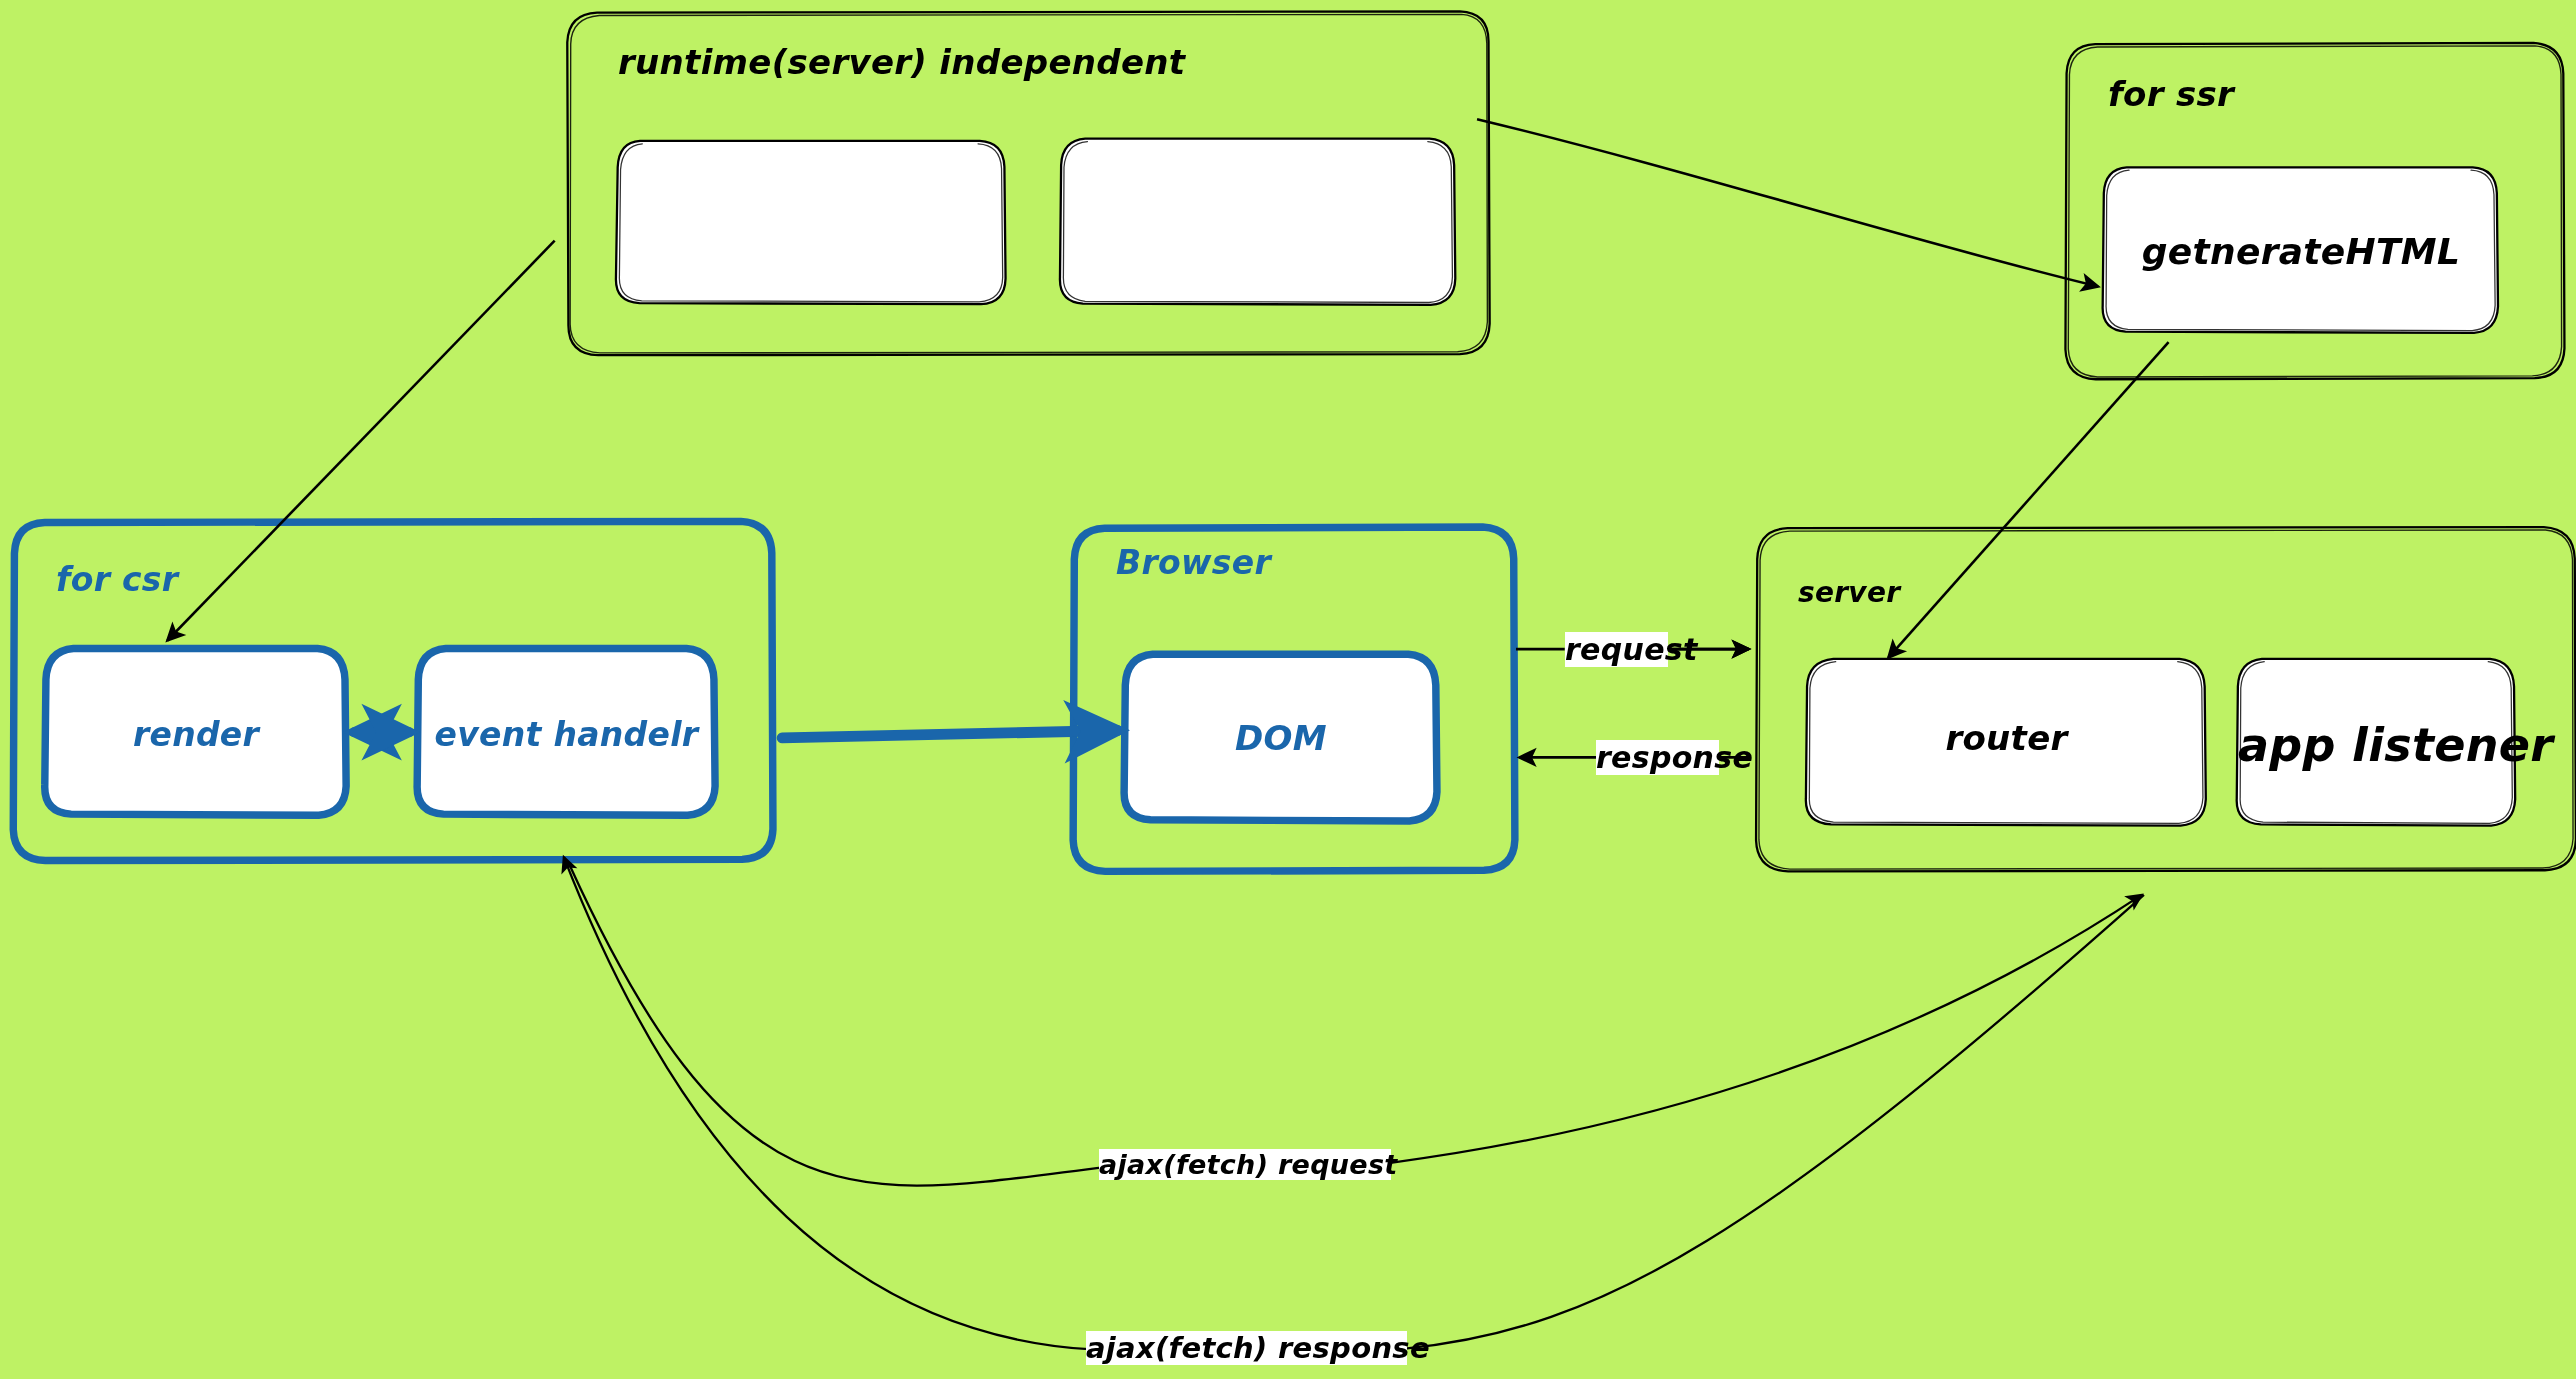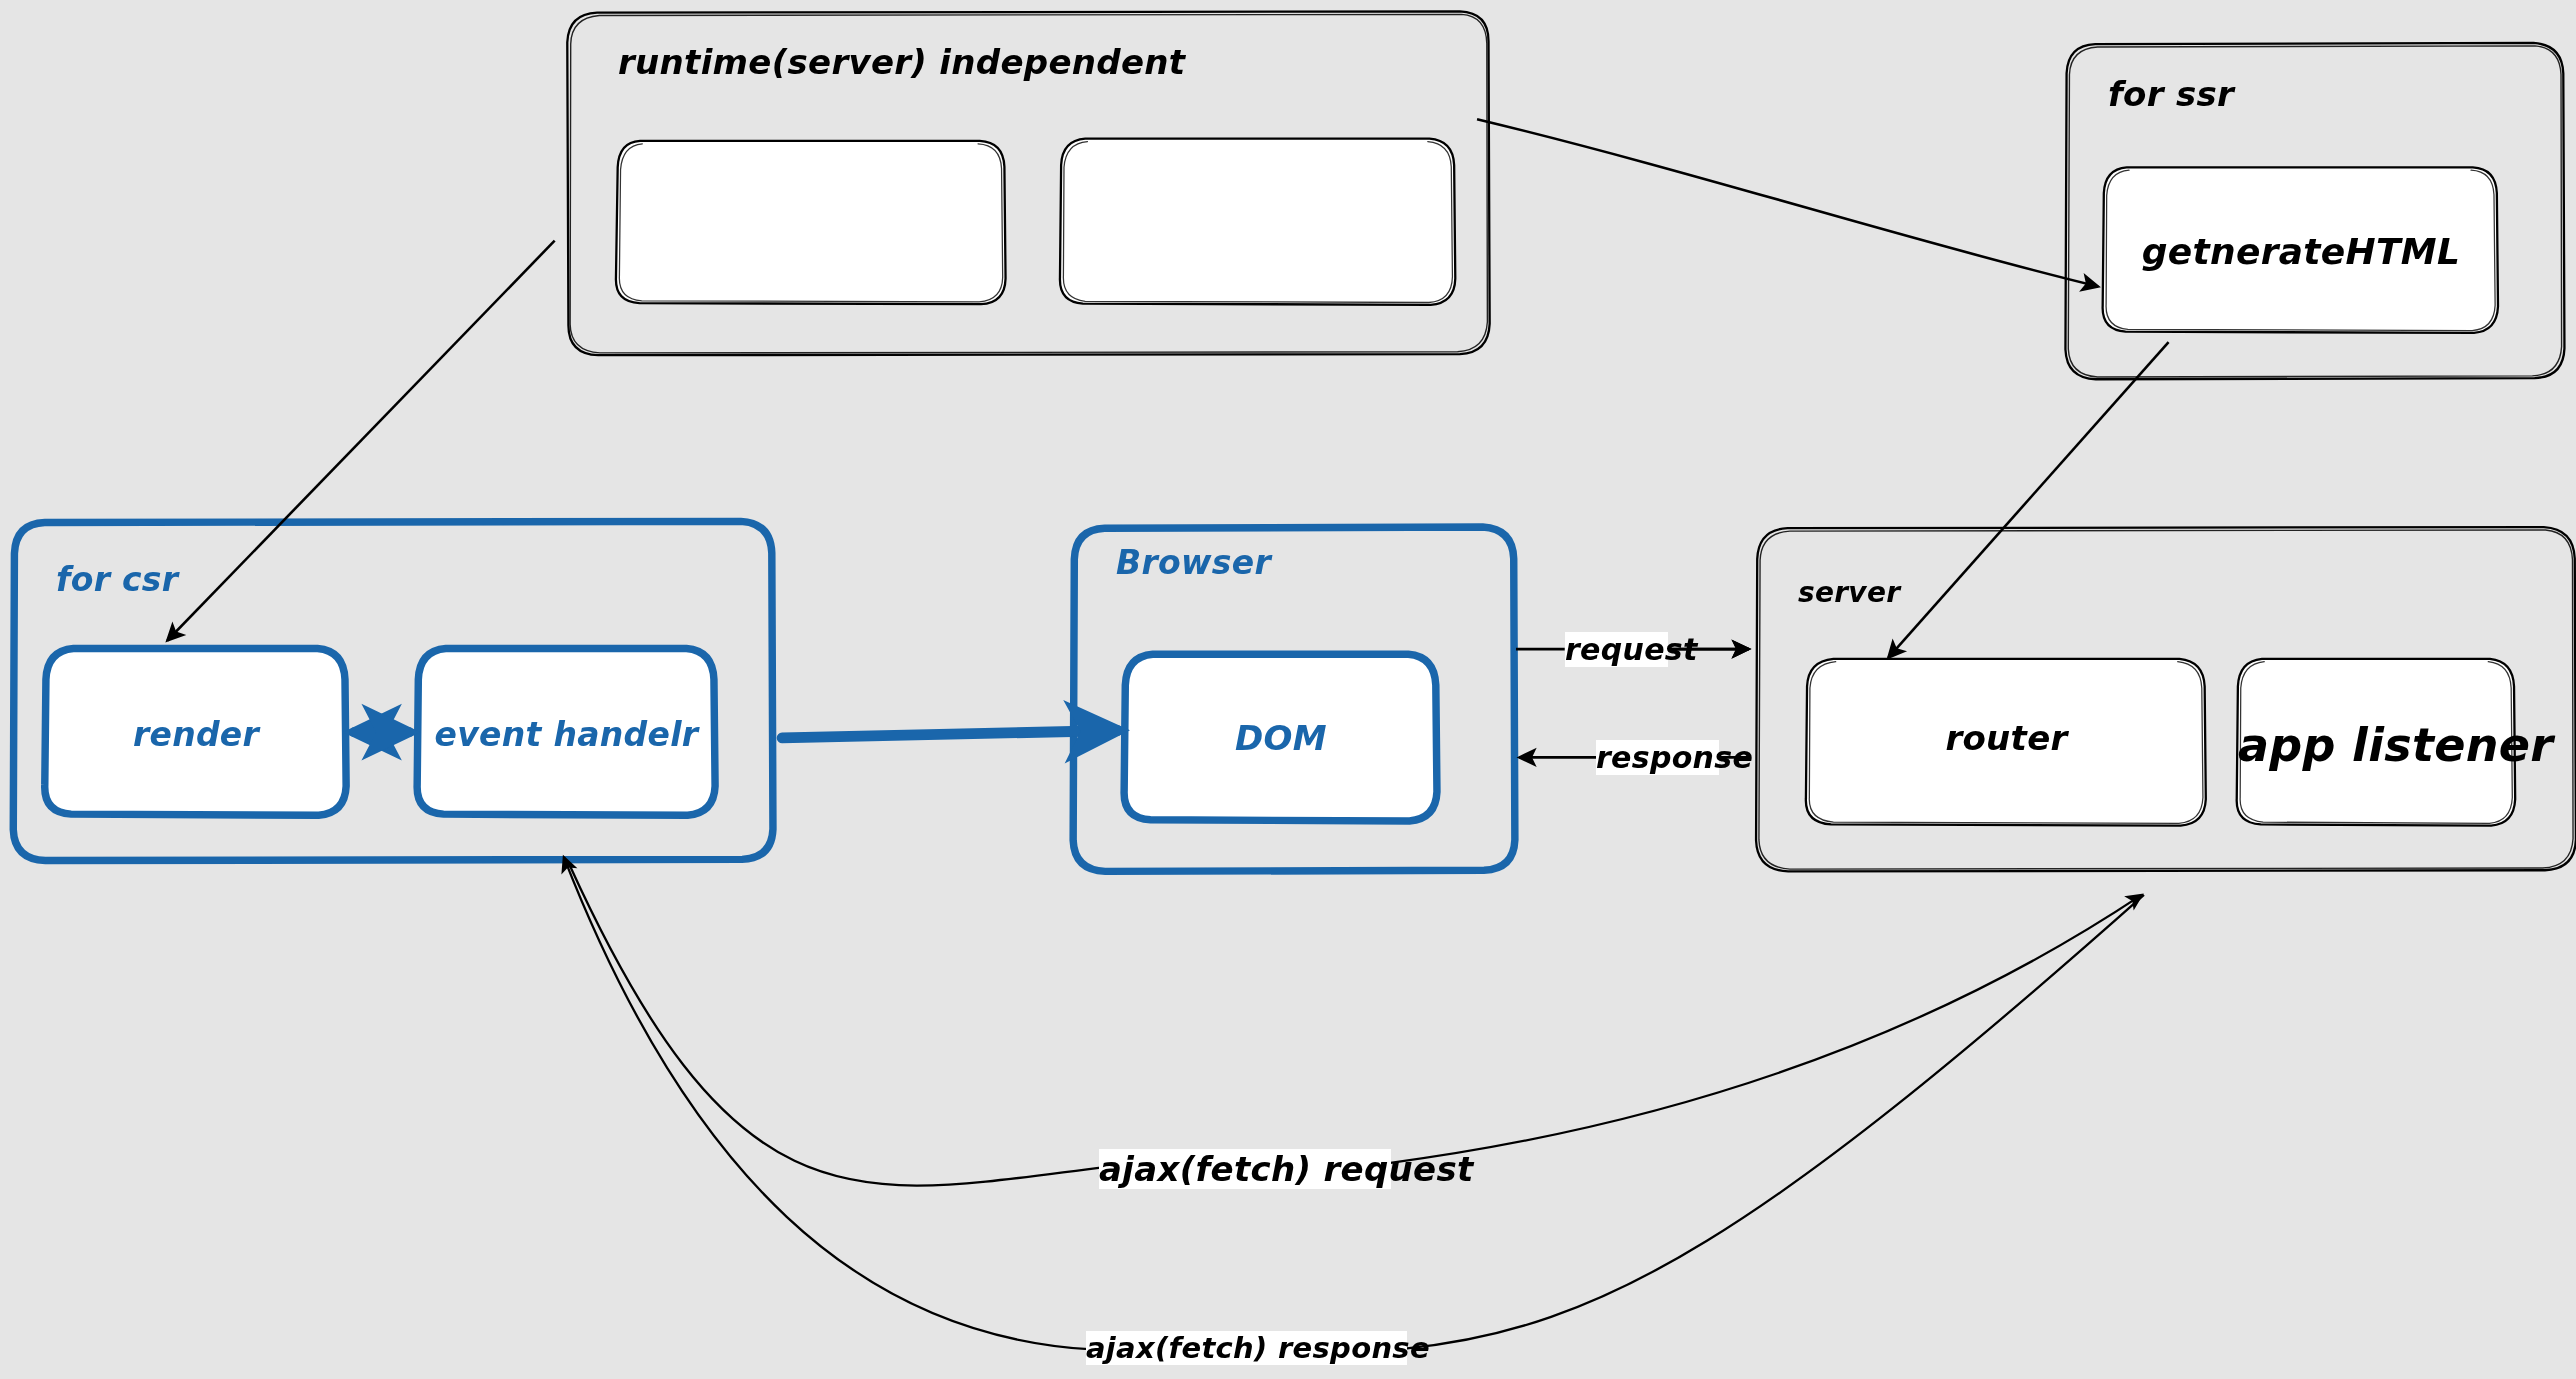--- a/index.html
+++ b/index.html
@@ -8,21 +8,21 @@
     padding: 0;
     background: #ffffff;
   }
   body {
     font-family: "DejaVu Sans", sans-serif;
   }
   #stage {
     position: relative;
     width: 2576px;
     height: 1379px;
-    background: #e5e5e5;
+    background: #bef264;
     overflow: hidden;
   }
   #canvas {
     position: absolute;
     left: 0;
     top: 0;
     width: 2576px;
     height: 1379px;
   }
   .hand {
@@ -171,18 +171,18 @@
   <div class="node-label hand" style="left:1125px; top:718px; width:312px; font-size:34px; color:#1a66ab;">DOM</div>
 
   <div class="node-label hand" style="left:1807px; top:718px; width:399px; font-size:34px; color:#000000;">router</div>
 
   <div class="node-label hand" style="left:2238px; top:718px; width:309px; font-size:46px; color:#000000;">app listener</div>
 
   <div class="node-label hand" style="left:1565px; top:632px; width:103px; font-size:30px; color:#000000; background:#ffffff;">request</div>
 
   <div class="node-label hand" style="left:1596px; top:740px; width:123px; font-size:30px; color:#000000; background:#ffffff;">response</div>
 
-  <div class="node-label hand" style="left:1099px; top:1149px; width:292px; font-size:34px; color:#000000; background:#ffffff;">ajax(fetch) request</div>
+  <div class="node-label hand" style="left:1099px; top:1149px; width:292px; font-size:27px; color:#000000; background:#ffffff;">ajax(fetch) request</div>
 
   <div class="node-label hand" style="left:1086px; top:1331px; width:321px; font-size:29px; color:#000000; background:#ffffff;">ajax(fetch) response</div>
 
 </div>
 
 
 </body></html>

